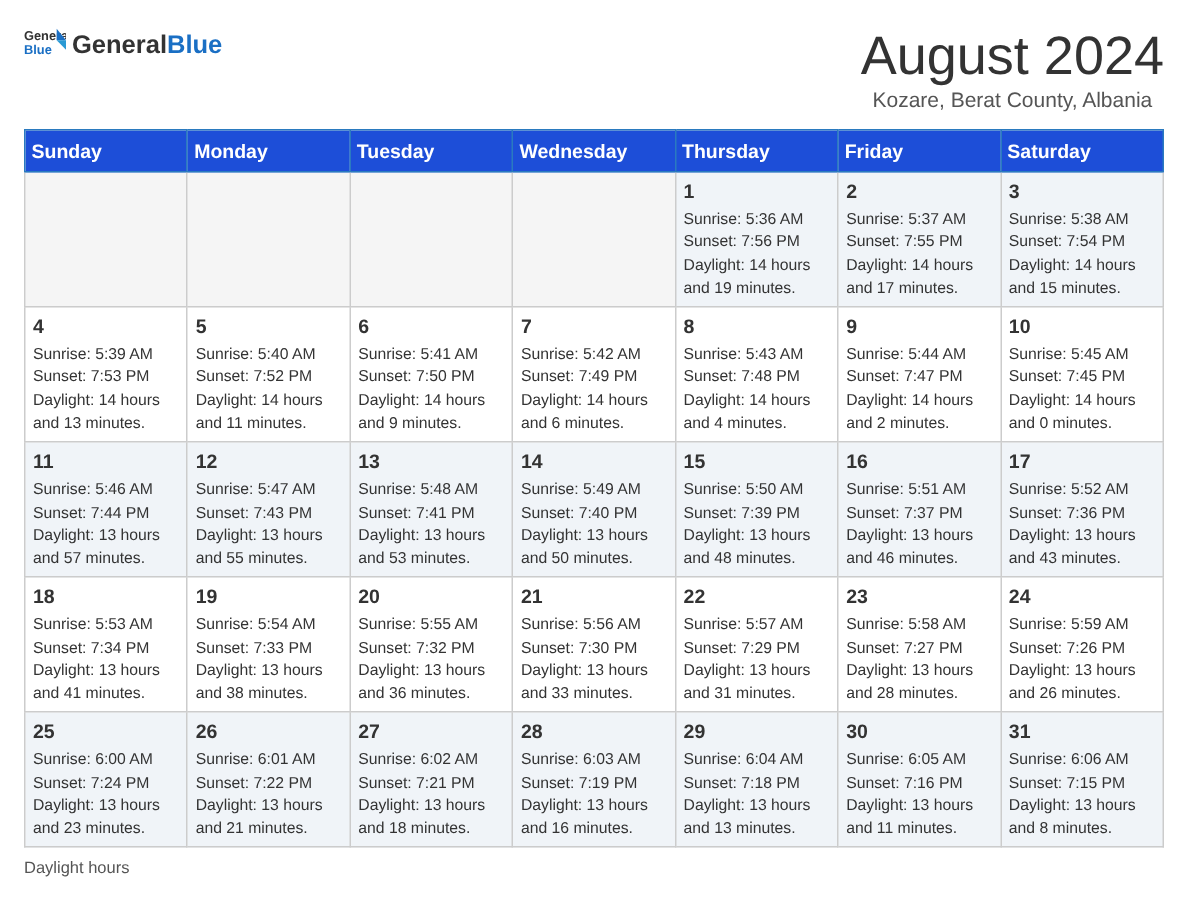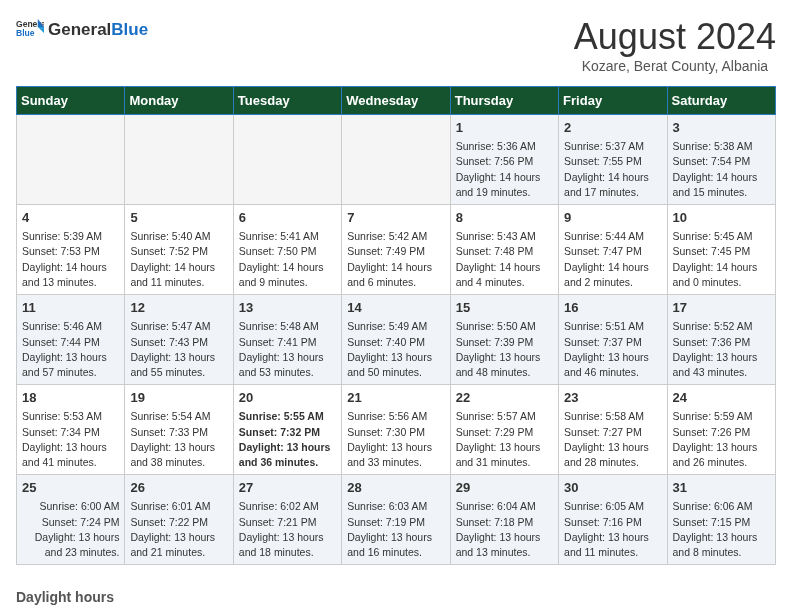--- a/index.html
+++ b/index.html
@@ -36,21 +36,21 @@
     .subtitle {
       font-size: 14px;
       color: #555;
     }
     .calendar-table {
       width: 100%;
       border-collapse: collapse;
       font-size: 11px;
     }
     .calendar-table thead tr th {
-      background: #14532d;
+      background: #1d4ed8;
       color: #fff;
       padding: 6px 4px;
       text-align: left;
       font-size: 13px;
       font-weight: bold;
       border: 1px solid #2a7abf;
     }
     .calendar-table tbody tr td {
       border: 1px solid #ccc;
       vertical-align: top;
@@ -72,24 +72,23 @@
       font-size: 13px;
       margin-bottom: 2px;
       display: block;
     }
     .day-info {
       color: #333;
       font-size: 10.5px;
       line-height: 1.45;
     }
     .footer-note {
-      margin-top: 24px;
-      font-size: 14px;
+      margin-top: 8px;
+      font-size: 11px;
       color: #555;
-      font-weight: bold;
     }
   </style>
 </head>
 <body>
 
 <div class="header-area">
   <div class="logo">
     <svg class="logo-icon" viewBox="0 0 36 36">
       <text x="0" y="14" font-size="11" font-weight="bold" fill="#333">General</text>
       <text x="0" y="26" font-size="11" font-weight="bold" fill="#1a6fc4">Blue</text>
@@ -261,21 +260,21 @@
         </td>
         <td>
           <span class="day-number">19</span>
           <div class="day-info" style="white-space: pre-line;">Sunrise: 5:54 AM
 Sunset: 7:33 PM
 Daylight: 13 hours
 and 38 minutes.</div>
         </td>
         <td>
           <span class="day-number">20</span>
-          <div class="day-info" style="white-space: pre-line; font-weight: bold;">Sunrise: 5:55 AM
+          <div class="day-info" style="white-space: pre-line;">Sunrise: 5:55 AM
 Sunset: 7:32 PM
 Daylight: 13 hours
 and 36 minutes.</div>
         </td>
         <td>
           <span class="day-number">21</span>
           <div class="day-info" style="white-space: pre-line;">Sunrise: 5:56 AM
 Sunset: 7:30 PM
 Daylight: 13 hours
 and 33 minutes.</div>
@@ -298,21 +297,21 @@
           <span class="day-number">24</span>
           <div class="day-info" style="white-space: pre-line;">Sunrise: 5:59 AM
 Sunset: 7:26 PM
 Daylight: 13 hours
 and 26 minutes.</div>
         </td>
       </tr>
       <tr>
         <td class="shaded">
           <span class="day-number">25</span>
-          <div class="day-info" style="white-space: pre-line; text-align: right;">Sunrise: 6:00 AM
+          <div class="day-info" style="white-space: pre-line;">Sunrise: 6:00 AM
 Sunset: 7:24 PM
 Daylight: 13 hours
 and 23 minutes.</div>
         </td>
         <td class="shaded">
           <span class="day-number">26</span>
           <div class="day-info" style="white-space: pre-line;">Sunrise: 6:01 AM
 Sunset: 7:22 PM
 Daylight: 13 hours
 and 21 minutes.</div>

